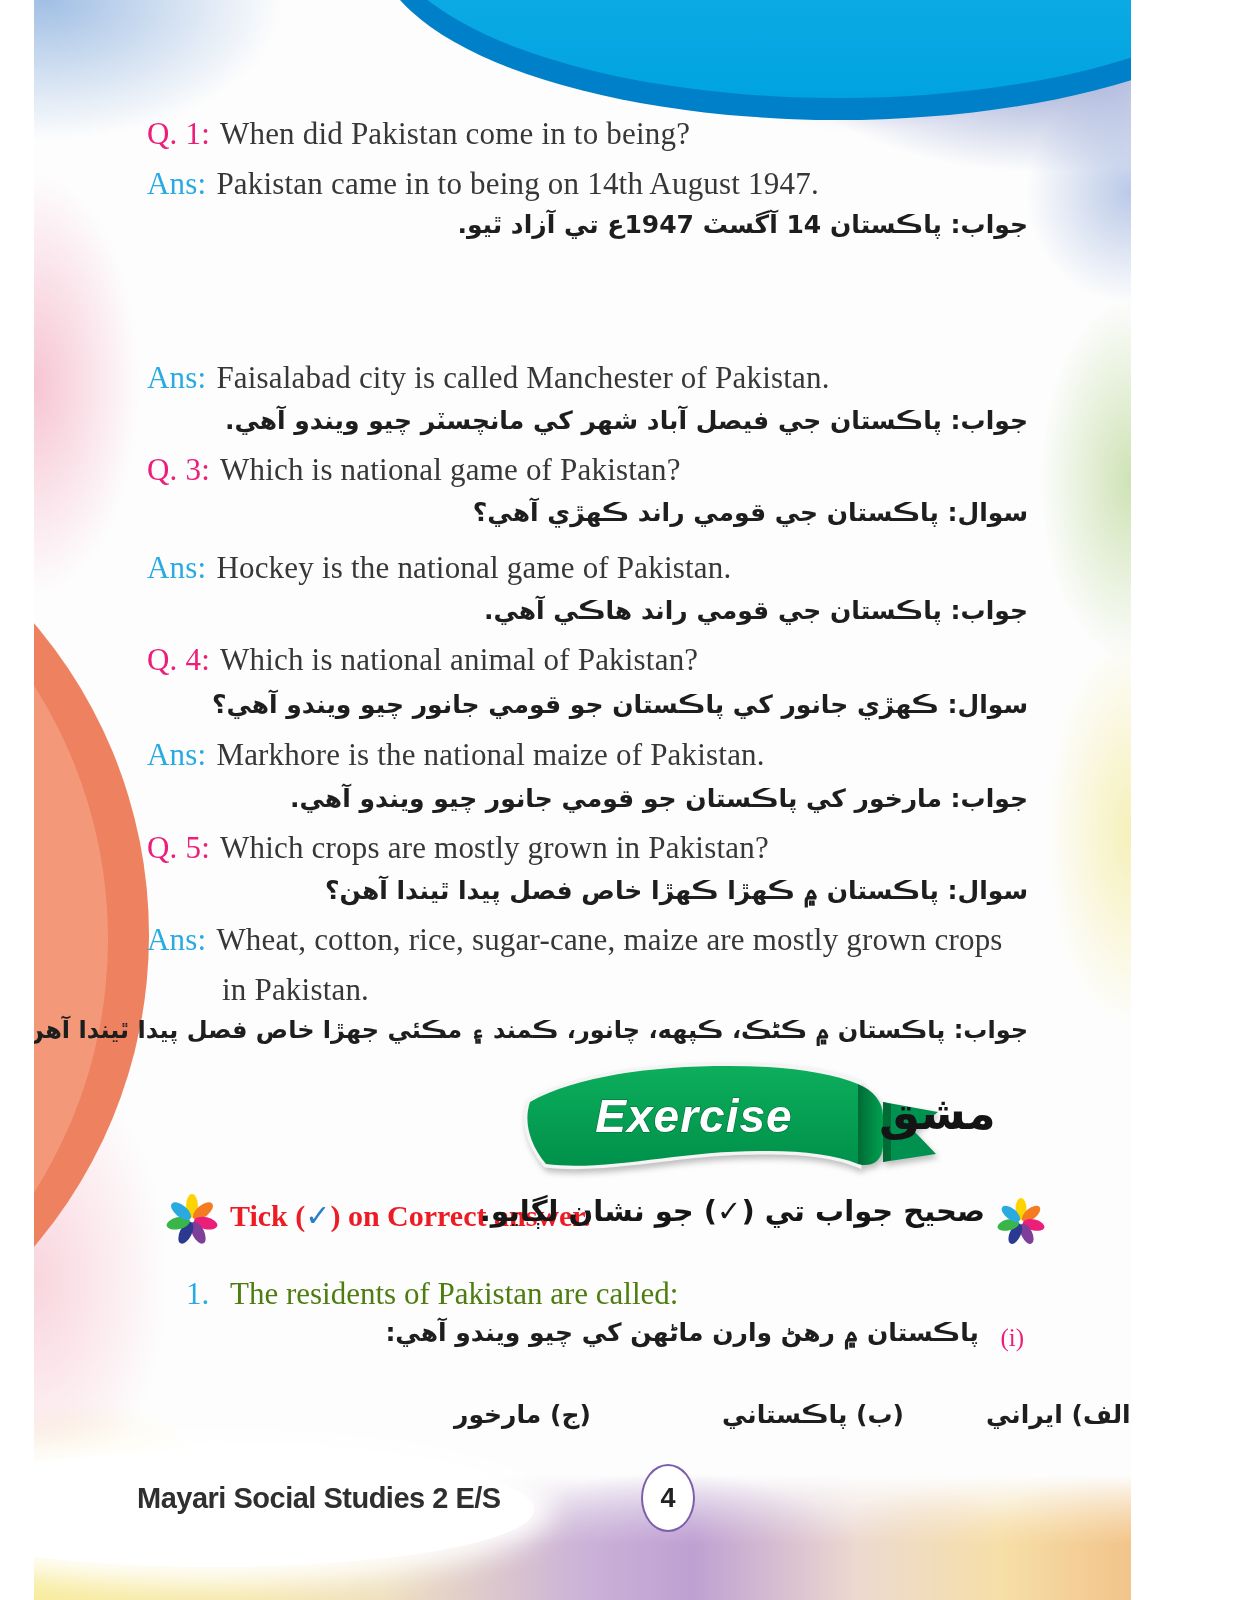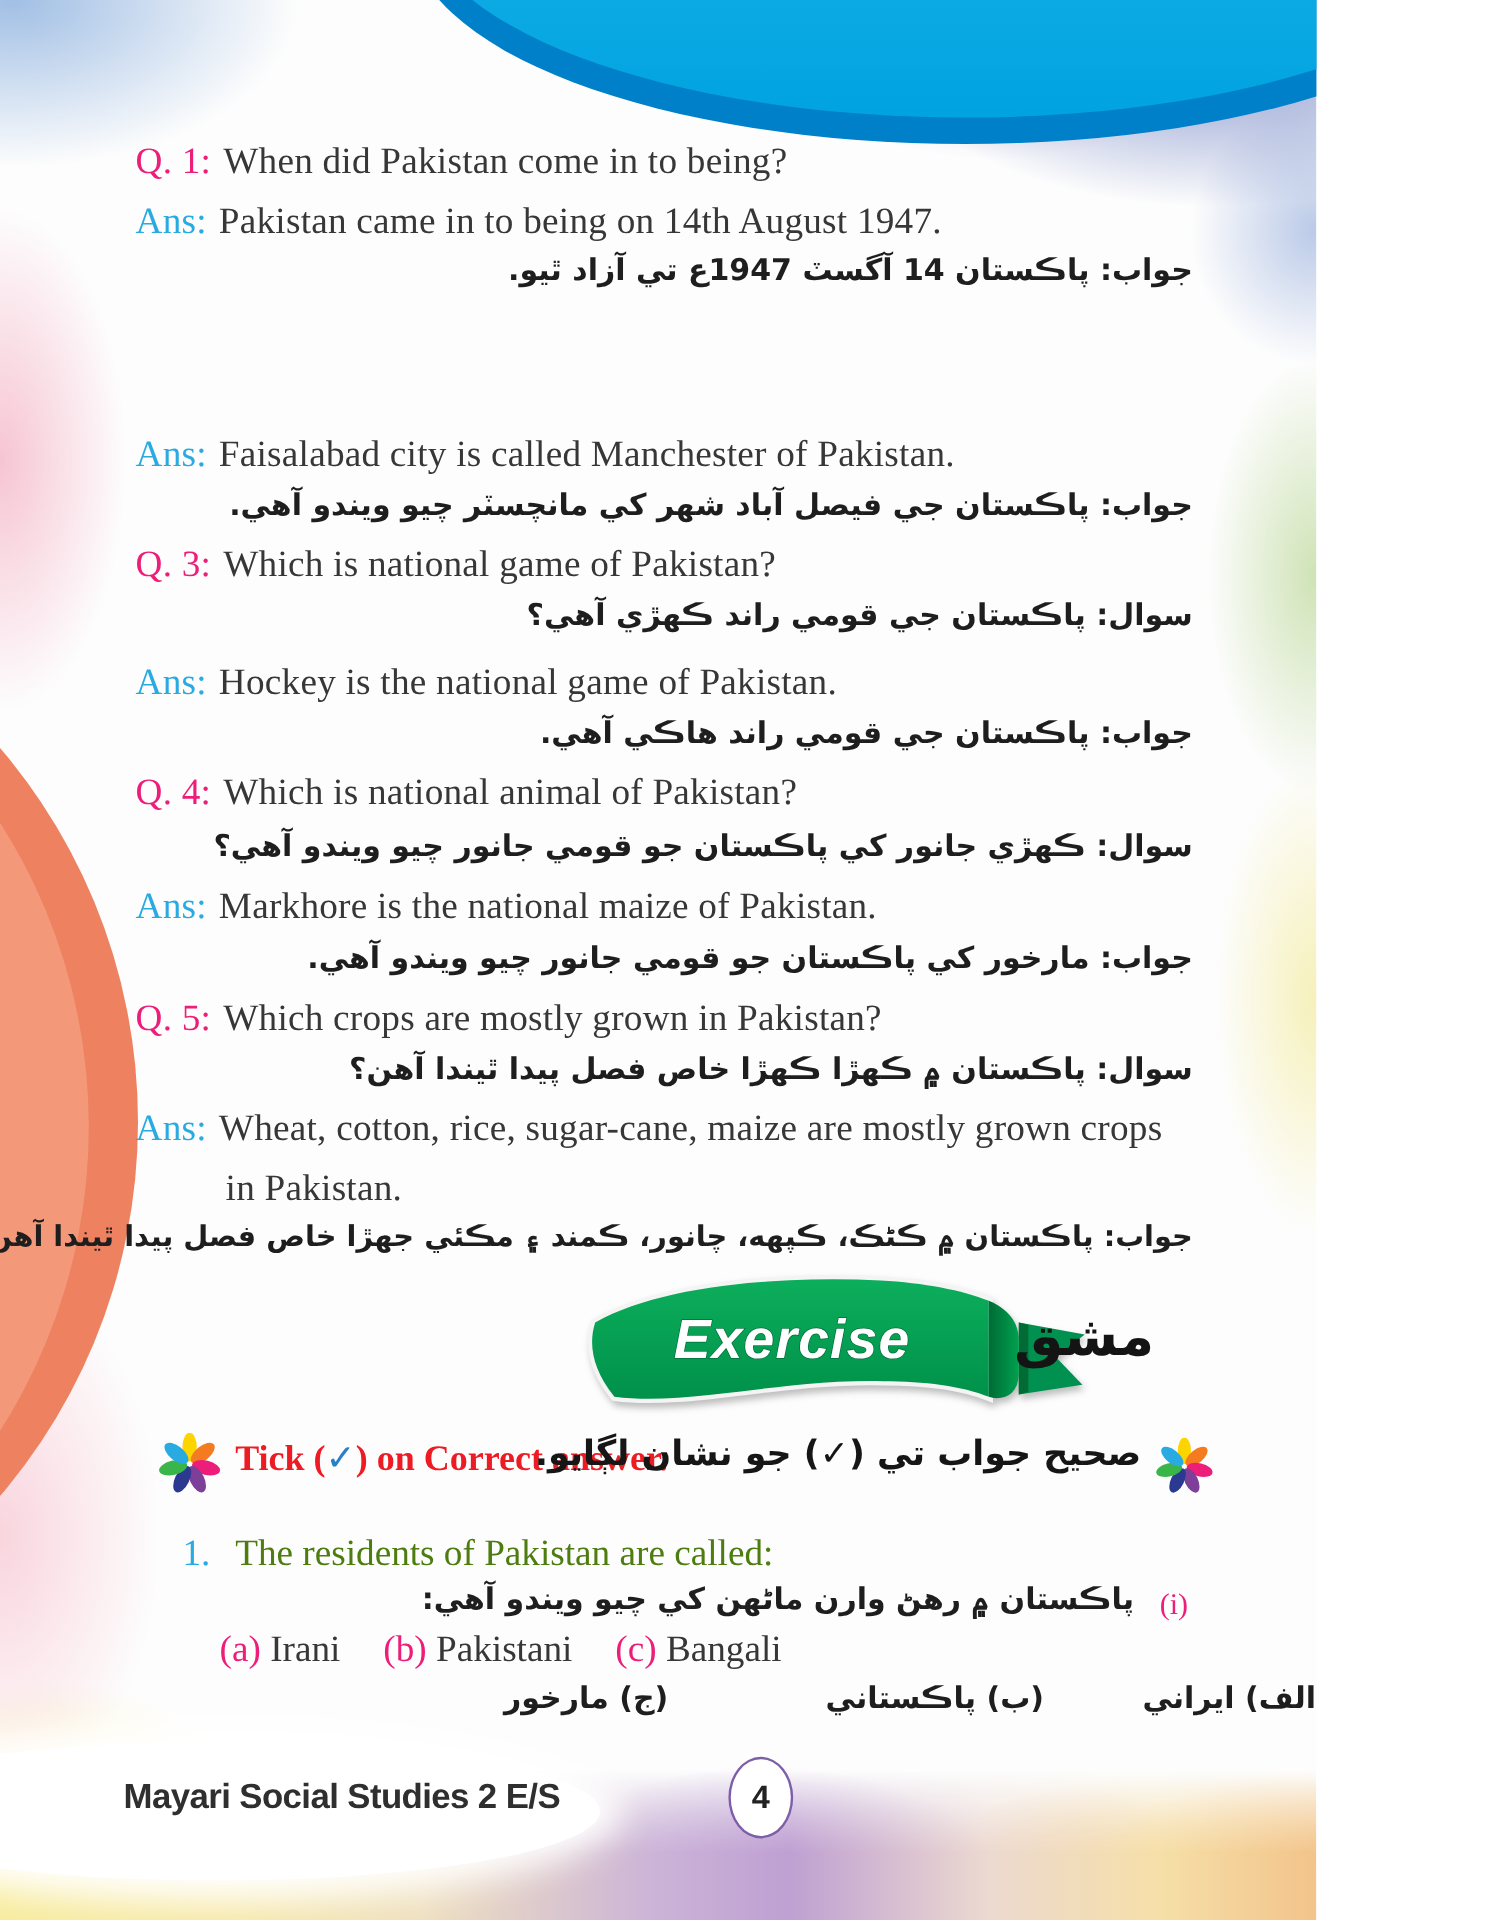--- a/index.html
+++ b/index.html
@@ -1,17 +1,17 @@
 <!DOCTYPE html>
 <html><head>
 <meta charset="utf-8">
 <style>
   html,body{margin:0;padding:0;background:#ffffff;}
   .page{position:relative;width:1097px;height:1600px;overflow:hidden;background:#fdfdfd;
-        font-family:"Liberation Serif",serif;}
+        font-family:"Liberation Serif",serif;margin-left:34px;}
   
   .watercolor{position:absolute;inset:0;z-index:1;background-image:
     radial-gradient(ellipse 420px 230px at 92% 1%, rgba(86,108,184,0.85), rgba(86,108,184,0) 68%),
     radial-gradient(ellipse 300px 190px at 76% 0%, rgba(150,110,190,0.55), rgba(150,110,190,0) 70%),
     radial-gradient(ellipse 340px 200px at 1% 0%, rgba(130,170,220,0.75), rgba(130,170,220,0) 70%),
     radial-gradient(ellipse 150px 160px at 100% 12%, rgba(120,150,210,0.5), rgba(120,150,210,0) 70%),
     radial-gradient(ellipse 130px 260px at 100% 30%, rgba(160,200,110,0.5), rgba(160,200,110,0) 70%),
     radial-gradient(ellipse 120px 280px at 100% 52%, rgba(240,230,130,0.55), rgba(240,230,130,0) 70%),
     radial-gradient(ellipse 150px 300px at 0% 24%, rgba(240,140,170,0.5), rgba(240,140,170,0) 70%),
     radial-gradient(ellipse 190px 320px at 0% 80%, rgba(246,180,196,0.55), rgba(246,180,196,0) 70%),
@@ -164,25 +164,20 @@
       <ellipse cx="0" cy="-13" rx="5.5" ry="11" fill="#3ab54a" transform="rotate(257)"></ellipse>
       <ellipse cx="0" cy="-13" rx="5.5" ry="11" fill="#29abe2" transform="rotate(309)"></ellipse>
     </g>
   </svg>
 
   <div class="mcq-num">1.</div>
   <div class="mcq-q">The residents of Pakistan are called:</div>
   <div class="mcq-roman">(i)</div>
   <div class="mcq-q-sd">پاڪستان ۾ رهڻ وارن ماڻهن کي چيو ويندو آهي:</div>
 
-  <div class="opts-en">
-    <span class="opt"><span class="opt-label">(a)</span> <span>Irani</span></span>
-    <span class="opt"><span class="opt-label">(b)</span> <span>Pakistani</span></span>
-    <span class="opt"><span class="opt-label">(c)</span> <span>Bangali</span></span>
-  </div>
   <div class="opt-sd" style="left:420px">(ج) مارخور</div>
   <div class="opt-sd" style="left:688px">(ب) پاڪستاني</div>
   <div class="opt-sd" style="left:952px">(الف) ايراني</div>
 
   <div class="book-title">Mayari Social Studies 2 E/S</div>
   <div class="page-badge">
     <span>4</span>
   </div>
 
 </div>

